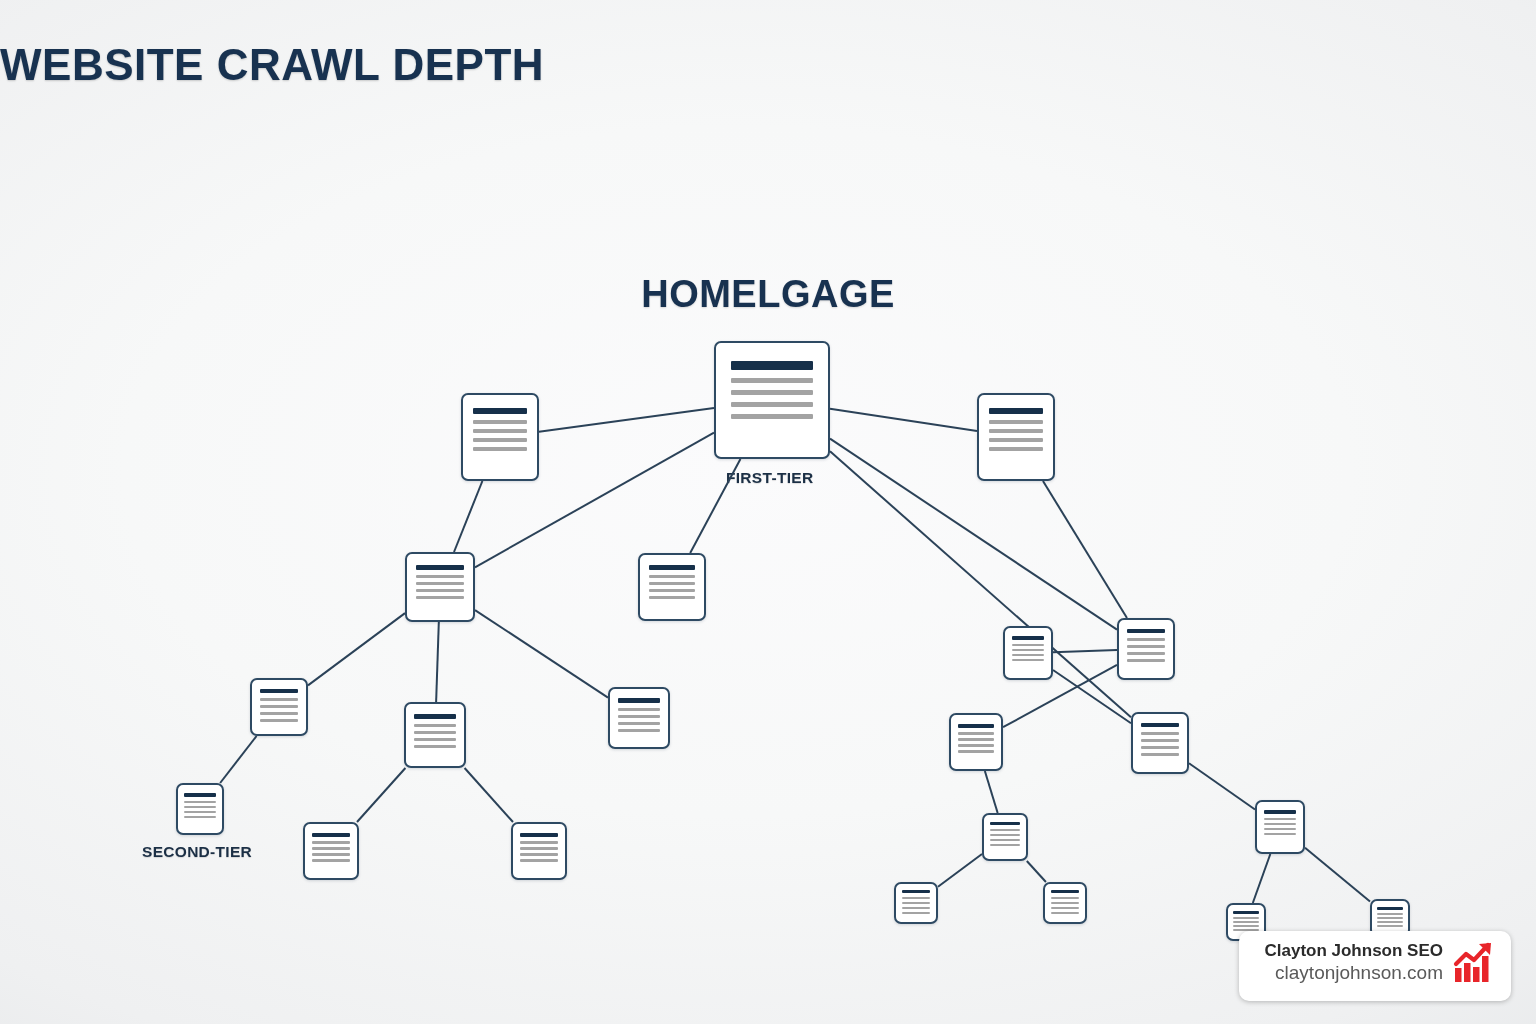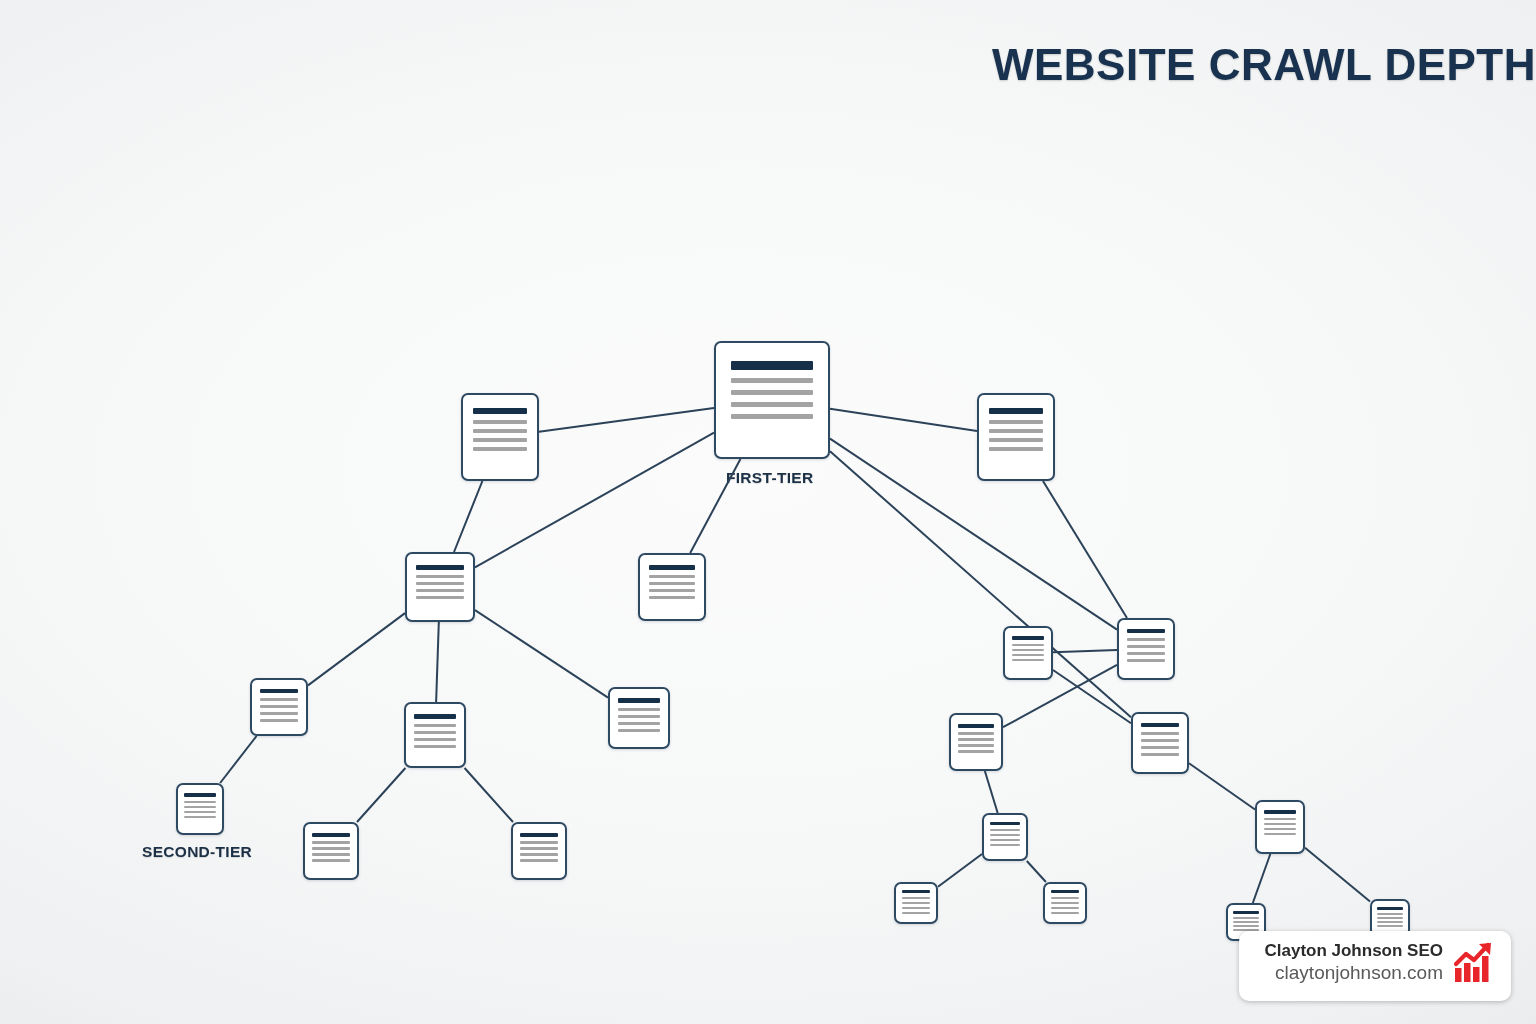--- a/index.html
+++ b/index.html
@@ -20,21 +20,21 @@
     background:
       radial-gradient(ellipse 95% 80% at 48% 46%, #fbfbfc 0%, #f7f8f8 42%, #eff0f1 78%, #e4e6e8 100%);
     overflow: hidden;
   }
   
   #title {
     position: absolute;
     left: 0;
     top: 40px;
     width: 1536px;
-    text-align: right;
+    text-align: left;
     font-size: 44px;
     font-weight: bold;
     letter-spacing: 0.5px;
     color: #183250;
     text-shadow: 0 1px 2px rgba(0,0,0,0.18);
   }
   #homepage-label {
     position: absolute;
     left: 0;
     top: 273px;
@@ -122,20 +122,21 @@
     white-space: nowrap;
   }
   #wm-logo { flex: 0 0 auto; width: 44px; height: 42px; }
 </style>
 </head>
 <body>
 
 <div id="stage">
 
   <div id="title">WEBSITE CRAWL DEPTH</div>
+  <div id="homepage-label">HOMELGAGE</div>
   <div class="tier-label" id="first-tier-label">FIRST-TIER</div>
   <div class="tier-label" id="second-tier-label">SECOND-TIER</div>
 
   <svg id="edges" viewBox="0 0 1536 1024">
       <line x1="539" y1="431.69485294117646" x2="714" y2="407.8897058823529"></line>
       <line x1="830" y1="408.7950819672131" x2="977" y2="431.0860655737705"></line>
       <line x1="714" y1="432.6686746987952" x2="475" y2="567.2861445783133"></line>
       <line x1="740.4491978609626" y1="459" x2="690.1818181818181" y2="553"></line>
       <line x1="830" y1="438.6149732620321" x2="1117" y2="629.692513368984"></line>
       <line x1="830" y1="451.27319587628864" x2="1131" y2="717.3634020618557"></line>

